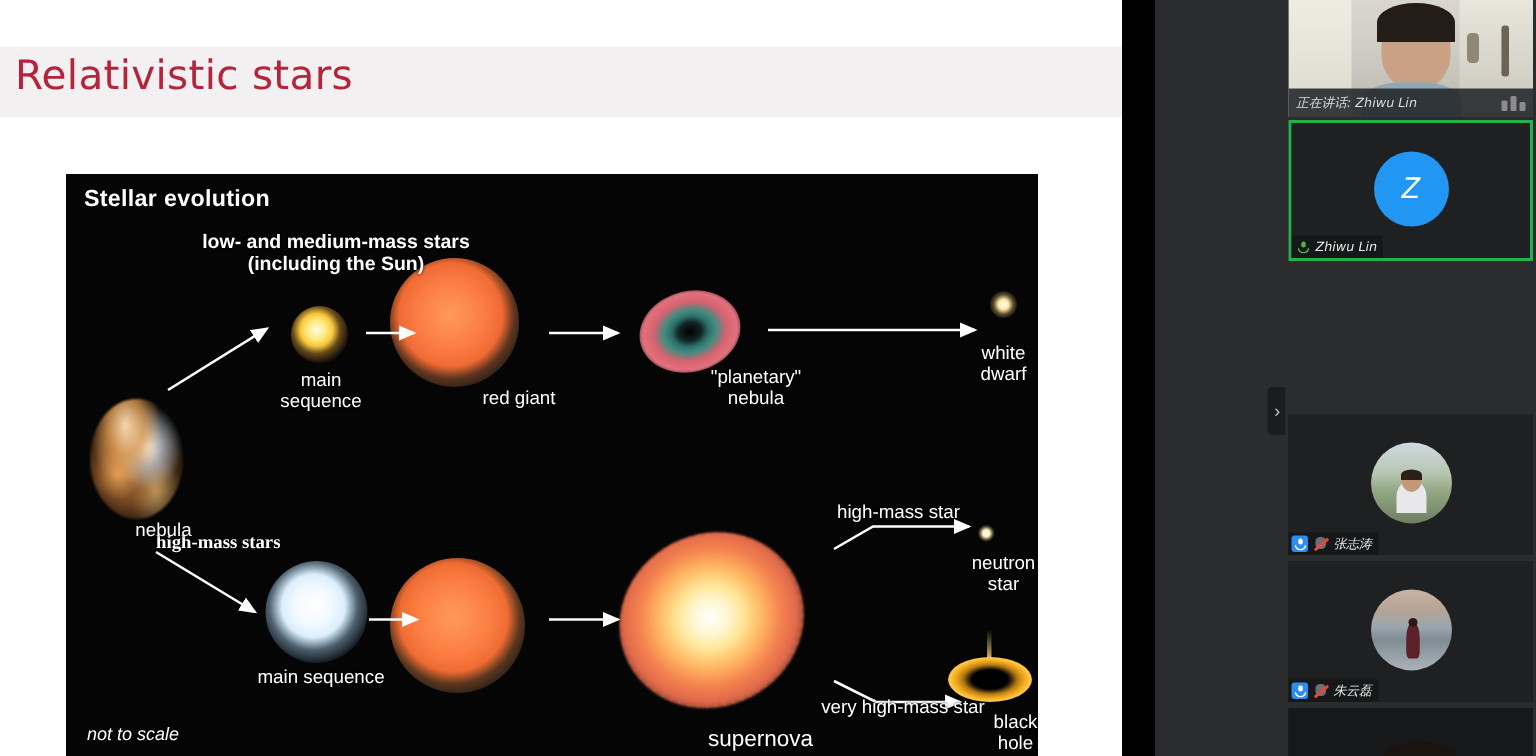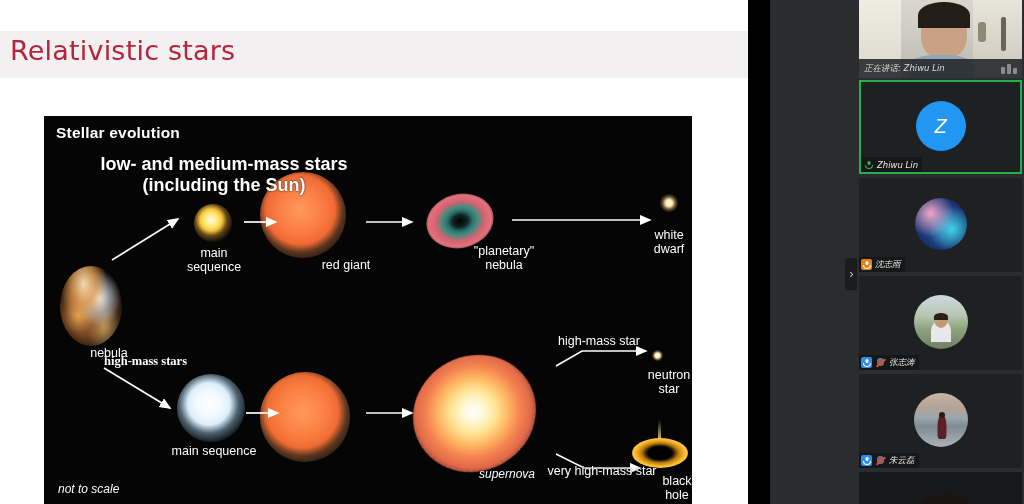--- a/index.html
+++ b/index.html
@@ -36,35 +36,35 @@
   .dlabel {
     position: absolute; color: #ffffff; text-align: center;
     font-family: "Liberation Sans", sans-serif;
     line-height: 1.15; white-space: pre-line;
     text-shadow: 0 0 2px #000;
   }
   #diagram-heading {
     left: 12px; top: 8px; font-size: 15.5px; font-weight: bold;
     text-align: left; letter-spacing: .2px;
   }
-  #lowmass-heading { left: 40px; top: 38px; width: 280px; font-size: 18px; font-weight: bold; }
+  #lowmass-heading { left: 40px; top: 38px; width: 280px; font-size: 13px; font-weight: bold; }
   #highmass-heading { left: 60px; top: 238px; width: 200px; font-size: 12.5px; font-weight: bold; text-align: left; font-family: Liberation Serif, serif; }
   #not-to-scale { left: 14px; top: 367px; font-size: 12px; text-align: left; font-style: italic; }
   #copyright { left: 10px; top: 392px; font-size: 12.5px; text-align: left; }
 
   
   #lbl-main-seq-1  { left: 90px;  top: 130px; width: 160px; font-size: 12.5px; }
   #lbl-red-giant   { left: 222px; top: 142px; width: 160px; font-size: 12.5px; }
   #lbl-pnebula     { left: 370px; top: 128px; width: 180px; font-size: 12.5px; }
   #lbl-white-dwarf { left: 570px; top: 112px; width: 110px; font-size: 12.5px; }
   
   #lbl-nebula      { left: 10px;  top: 230px; width: 110px; font-size: 12.5px; }
   #lbl-main-seq-2  { left: 70px;  top: 328px; width: 200px; font-size: 12.5px; }
   #lbl-red-sgiant  { left: 208px; top: 346px; width: 180px; font-size: 12.5px; }
-  #lbl-supernova   { left: 388px; top: 352px; width: 150px; font-size: 12px; font-style: italic; }
+  #lbl-supernova   { left: 388px; top: 368px; width: 150px; font-size: 15px; }
   #lbl-neutron     { left: 570px; top: 252px; width: 110px; font-size: 12.5px; }
   #lbl-blackhole   { left: 578px; top: 358px; width: 110px; font-size: 12.5px; }
   #lbl-hms-star    { left: 470px; top: 218px; width: 170px; font-size: 12.5px; }
   #lbl-vhms-star   { left: 458px; top: 348px; width: 200px; font-size: 12.5px; }
 
   
   .star { position: absolute; border-radius: 50%; }
 
   #star-main-1 {
     left: 150px; top: 88px; width: 38px; height: 38px;
@@ -361,32 +361,20 @@
 
       <div class="tile speaking" style="top:80px;left:2px;width:163px;height:94px">
         <div class="tile-media" style="background:#1f2022"></div>
         <div class="avatar avatar-initial">Z</div>
         <div class="tile-namebar">
           <span class="mic-icon muted-green"></span>
           <span class="tile-name">Zhiwu Lin</span>
         </div>
       </div>
 
-      <div class="tile" style="top:178px">
-        <div class="tile-media" style="background:#1f2022"></div>
-        <div class="avatar" style="width:52px;height:52px;
-             background:
-               radial-gradient(circle at 30% 30%, #f0a6c8 0%, rgba(240,166,200,0) 45%),
-               radial-gradient(circle at 70% 60%, #3fd3e8 0%, rgba(63,211,232,0) 48%),
-               radial-gradient(circle at 50% 50%, #2b5fa8 0%, #17306b 70%, #0c1838 100%);"></div>
-        <div class="tile-namebar">
-          <span class="mic-icon orange"></span>
-          <span class="tile-name">沈志雨</span>
-        </div>
-      </div>
 
       <div class="tile" style="top:276px">
         <div class="tile-media" style="background:#1f2022"></div>
         <div class="avatar" style="width:54px;height:54px;
              background:linear-gradient(180deg,#cfd9e2 0%,#b7c6b2 38%,#8fa57f 62%,#6f7f63 100%);">
           <div style="position:absolute;left:50%;top:46%;width:20px;height:22px;transform:translateX(-50%);border-radius:50% 50% 0 0;background:#e8e8ea"></div>
           <div style="position:absolute;left:50%;top:36%;width:13px;height:14px;transform:translateX(-50%);border-radius:50%;background:#c29877"></div>
           <div style="position:absolute;left:50%;top:33%;width:14px;height:7px;transform:translateX(-50%);border-radius:50% 50% 0 0;background:#2a2018"></div>
         </div>
         <div class="tile-namebar">

